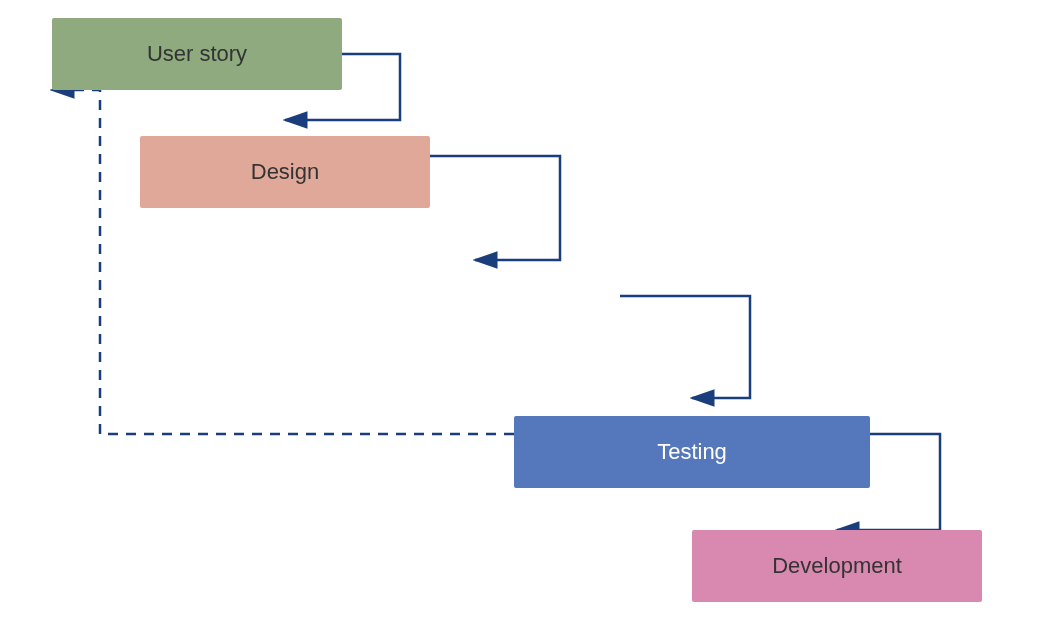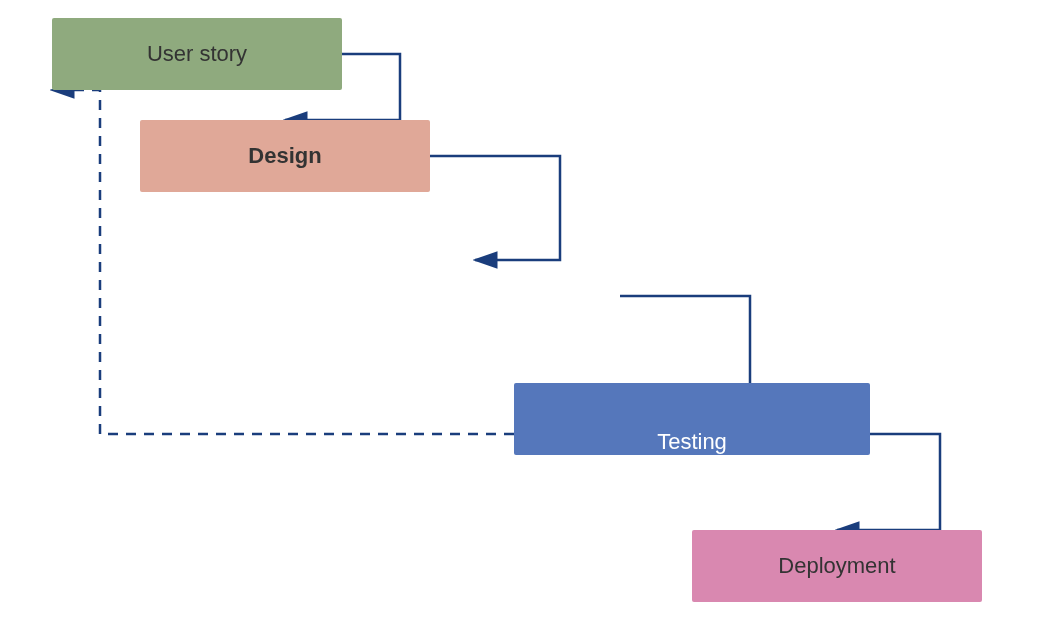--- a/index.html
+++ b/index.html
@@ -30,41 +30,39 @@
       background: #8faa7e;
       color: #333;
       left: 52px;
       top: 18px;
       width: 290px;
       height: 72px;
     }
     .box-design {
       background: #e0a898;
       left: 140px;
-      top: 120px;
+      top: 136px;
       width: 290px;
       height: 72px;
-      font-weight: bold;
     }
     .box-development {
       background: #9b85bb;
       color: #fff;
       left: 330px;
       top: 260px;
       width: 290px;
       height: 72px;
     }
     .box-testing {
       background: #5577bb;
       color: #fff;
       left: 514px;
-      top: 383px;
+      top: 416px;
       width: 356px;
       height: 72px;
-      align-items: flex-end;
     }
     .box-deployment {
       background: #d988b0;
       left: 692px;
       top: 530px;
       width: 290px;
       height: 72px;
     }
     svg.arrows {
       position: absolute;
@@ -110,16 +108,16 @@
   <div class="box box-design">
     <span>Design</span>
   </div>
 
 
   <div class="box box-testing">
     <span>Testing</span>
   </div>
 
   <div class="box box-deployment">
-    <span>Deployment</span>
+    <span>Development</span>
   </div>
 
 </div>
 
 </body></html>

